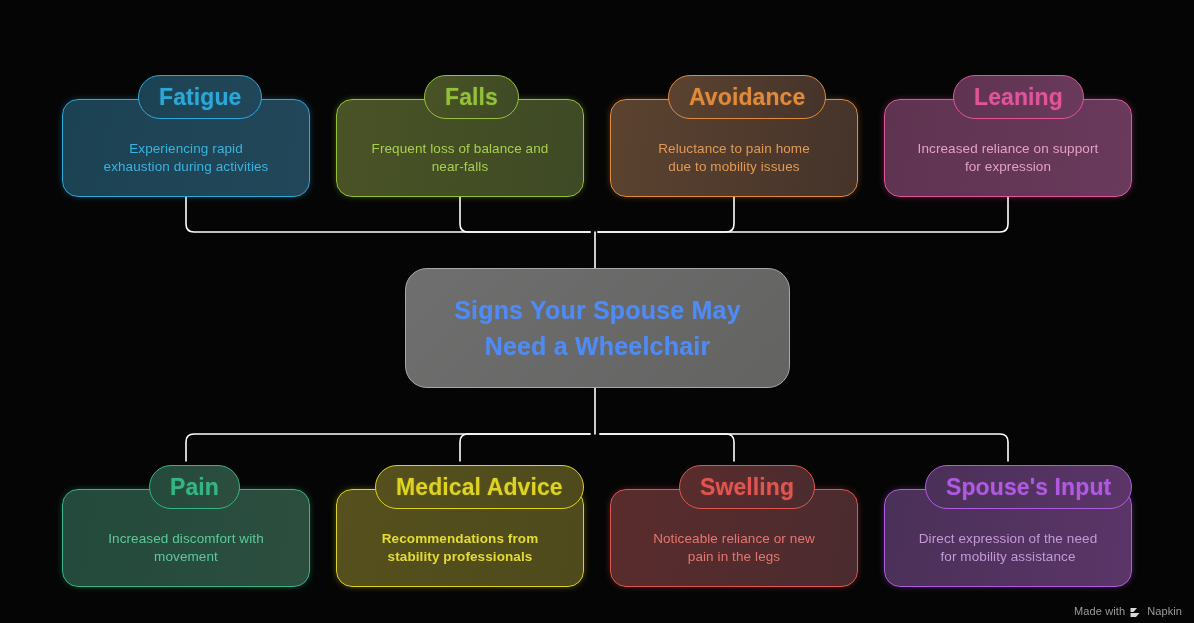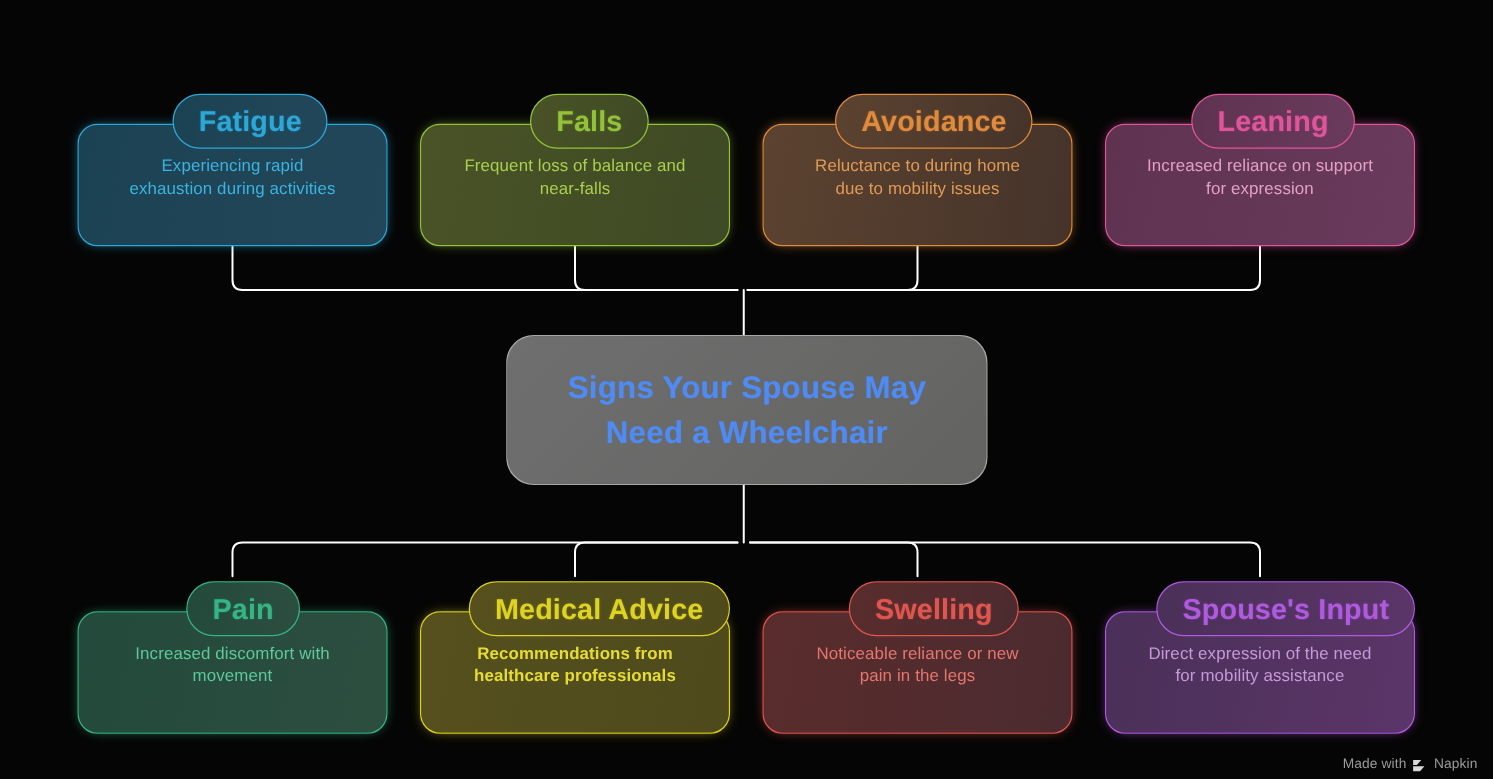--- a/index.html
+++ b/index.html
@@ -35,21 +35,21 @@
 
   
   .node {
     position: absolute;
     border-radius: 16px;
     border-width: 1.6px;
     border-style: solid;
     display: flex;
     align-items: flex-end;
     justify-content: center;
-    padding: 0 16px 36px 16px;
+    padding: 0 16px 20px 16px;
   }
 
   .node-body {
     width: 100%;
     text-align: center;
     font-size: 13.5px;
     line-height: 18px;
     letter-spacing: 0.1px;
   }
   .node-body.bold { font-weight: bold; }
@@ -158,21 +158,21 @@
       <span>Frequent loss of balance and</span><br>
       <span>near-falls</span>
     </div>
   </div>
   <div class="pill" style="left: 424px; top: 75px; border-color: rgb(147, 193, 58); background: linear-gradient(100deg, rgb(74, 83, 38) 0%, rgb(62, 74, 37) 100%); align-items: center;">
     <span class="pill-label" style="color: rgb(147, 193, 58); text-shadow: rgba(147, 193, 58, 0.333) 0px 0px 2px;">Falls</span>
   </div>
 
   <div class="node" style="left: 610px; top: 99px; width: 248px; height: 98px; border-color: rgb(224, 138, 60); background: linear-gradient(100deg, rgb(92, 67, 48) 0%, rgb(69, 51, 42) 100%); box-shadow: rgb(224, 138, 60) 0px 0px 10px -4px;">
     <div class="node-body" style="color: rgb(224, 154, 85);">
-      <span>Reluctance to during home</span><br>
+      <span>Reluctance to pain home</span><br>
       <span>due to mobility issues</span>
     </div>
   </div>
   <div class="pill" style="left: 668px; top: 75px; border-color: rgb(224, 138, 60); background: linear-gradient(100deg, rgb(92, 67, 48) 0%, rgb(69, 51, 42) 100%);">
     <span class="pill-label" style="color: rgb(224, 138, 60); text-shadow: rgba(224, 138, 60, 0.333) 0px 0px 2px;">Avoidance</span>
   </div>
 
   <div class="node" style="left: 884px; top: 99px; width: 248px; height: 98px; border-color: rgb(224, 84, 154); background: linear-gradient(100deg, rgb(94, 51, 80) 0%, rgb(106, 58, 92) 100%); box-shadow: rgb(224, 84, 154) 0px 0px 10px -4px;">
     <div class="node-body" style="color: rgb(227, 160, 196);">
       <span>Increased reliance on support</span><br>
@@ -196,21 +196,21 @@
       <span>movement</span>
     </div>
   </div>
   <div class="pill" style="left: 149px; top: 465px; border-color: rgb(54, 181, 132); background: linear-gradient(100deg, rgb(35, 74, 60) 0%, rgb(44, 78, 63) 100%);">
     <span class="pill-label" style="color: rgb(54, 181, 132); text-shadow: rgba(54, 181, 132, 0.333) 0px 0px 2px;">Pain</span>
   </div>
 
   <div class="node" style="left: 336px; top: 489px; width: 248px; height: 98px; border-color: rgb(221, 211, 32); background: linear-gradient(100deg, rgb(85, 80, 29) 0%, rgb(78, 74, 28) 100%); box-shadow: rgb(221, 211, 32) 0px 0px 10px -4px;">
     <div class="node-body bold" style="color: rgb(228, 220, 51);">
       <span>Recommendations from</span><br>
-      <span>healthcare professionals</span>
+      <span>stability professionals</span>
     </div>
   </div>
   <div class="pill" style="left: 375px; top: 465px; border-color: rgb(221, 211, 32); background: linear-gradient(100deg, rgb(85, 80, 29) 0%, rgb(78, 74, 28) 100%);">
     <span class="pill-label" style="color: rgb(221, 211, 32); text-shadow: rgba(221, 211, 32, 0.333) 0px 0px 2px;">Medical Advice</span>
   </div>
 
   <div class="node" style="left: 610px; top: 489px; width: 248px; height: 98px; border-color: rgb(224, 86, 79); background: linear-gradient(100deg, rgb(90, 44, 44) 0%, rgb(75, 43, 48) 100%); box-shadow: rgb(224, 86, 79) 0px 0px 10px -4px;">
     <div class="node-body" style="color: rgb(229, 118, 111);">
       <span>Noticeable reliance or new</span><br>
       <span>pain in the legs</span>

